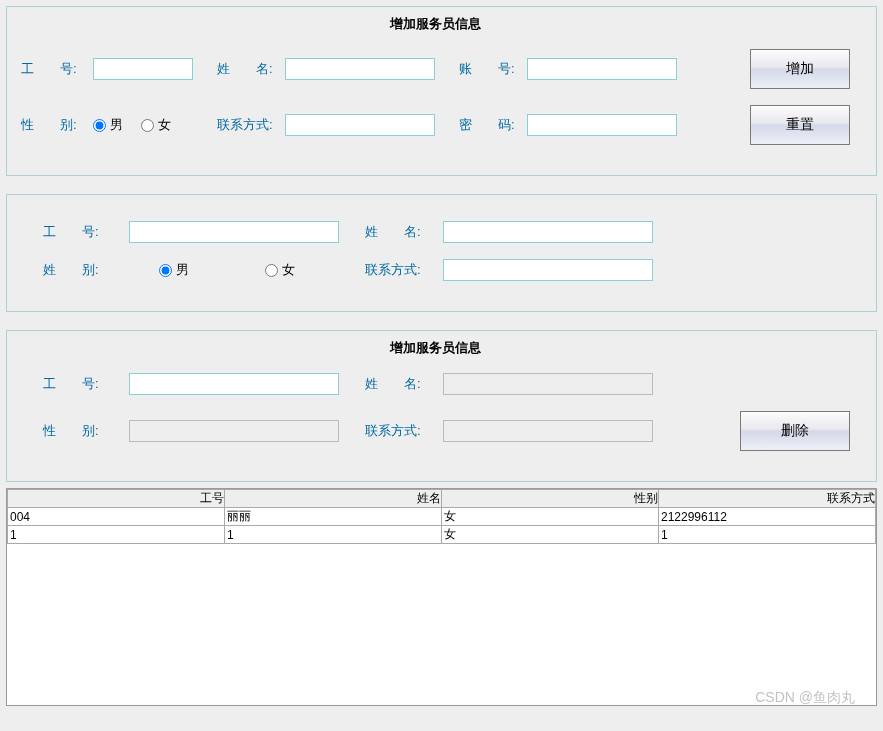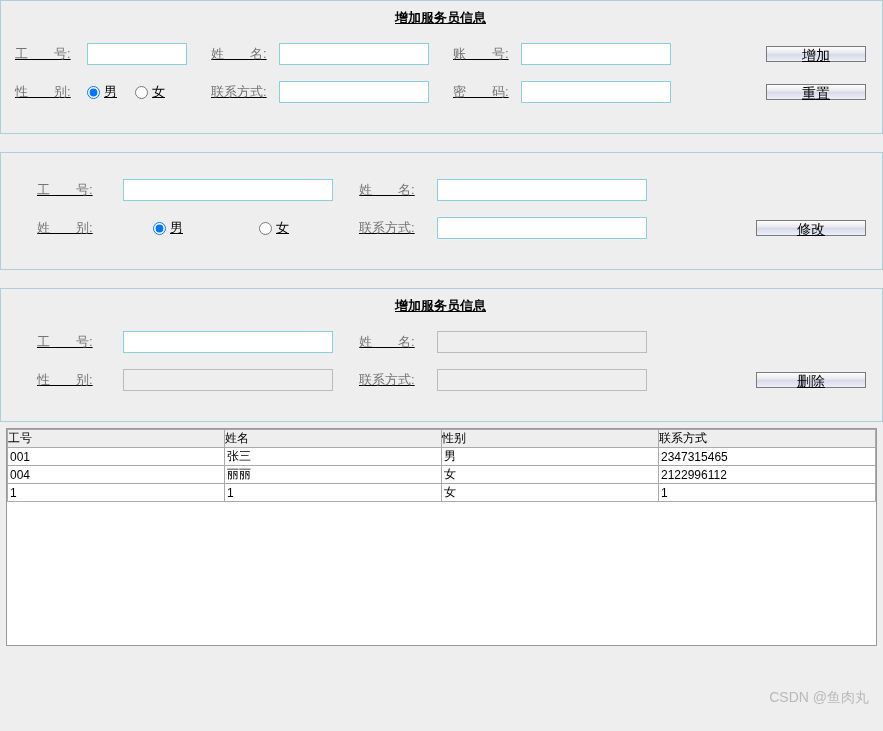--- a/index.html
+++ b/index.html
@@ -7,40 +7,40 @@
       font-family: "Microsoft YaHei", SimSun, sans-serif;
       font-size: 13px;
       background: #eeeeee;
       width: 883px;
       height: 731px;
       padding: 0;
       position: relative;
     }
     .panel {
       border: 1px solid #b0d0d8;
-      padding: 10px 16px 14px 14px;
-      background: #eeeeee;
-      text-decoration: underline;
+      margin: 6px;
+      padding: 10px 26px 14px 14px;
+      background: #eeeeee;
     }
     .panel-title {
       text-align: center;
       font-weight: bold;
       font-size: 13px;
       margin-bottom: 10px;
       margin-top: -2px;
     }
     .row {
       display: flex;
       align-items: center;
       margin: 16px 0;
     }
     .label {
       display: inline-flex;
       justify-content: space-between;
-      color: #737373;
+      color: #0369a1;
       letter-spacing: 0;
       white-space: nowrap;
     }
     .label-wide { width: 72px; }
     .label-med { width: 68px; }
     input.txt {
       border: 1px solid #89d0d8;
       background: #fff;
       height: 22px;
       padding: 2px 4px;
@@ -53,21 +53,21 @@
       padding: 2px 4px;
     }
     input[type=radio] {
       margin-right: 4px;
       vertical-align: middle;
     }
     .radio-group { display: inline-flex; align-items: center; gap: 18px; }
     .radio-item { display: inline-flex; align-items: center; }
     .btn {
       width: 100px;
-      height: 16px;
+      height: 40px;
       border: 1px solid #7a7a7a;
       background: linear-gradient(to bottom, #fdfdfd 0%, #e8e8ee 45%, #d4d8e8 50%, #eef0f8 100%);
       font-size: 14px;
       cursor: pointer;
       font-family: inherit;
     }
     .spacer { flex: 0 0 auto; }
 
     
     .table-wrap {
@@ -78,41 +78,41 @@
       overflow: auto;
       position: relative;
     }
     table { border-collapse: collapse; width: 100%; table-layout: fixed; }
     th {
       background: #eeeeee;
       border: 1px solid #aaa;
       font-weight: normal;
       font-size: 12px;
       height: 18px;
-      text-align: left;
+      text-align: right;
     }
     td {
       border: 1px solid #aaa;
       font-size: 12px;
       height: 17px;
       padding: 0 2px;
       overflow: hidden;
       white-space: nowrap;
       background: #fff;
     }
     .hscroll {
       margin: 0 6px 4px 6px;
       height: 16px;
       overflow-x: scroll;
       overflow-y: hidden;
     }
     .hscroll-inner { width: 900px; height: 1px; }
     .watermark {
       position: absolute;
-      right: 14px;
+      right: 28px;
       bottom: 24px;
       color: rgba(120,120,120,0.45);
       font-size: 14px;
       pointer-events: none;
     }
   </style>
 </head>
 <body>
 
 <div class="panel">
@@ -176,21 +176,20 @@
       <span class="radio-item">
           <input type="radio" name="editg" style="">
           <span>女</span>
         </span>
     </span>
     <span class="spacer" style="width:26px"></span>
     <span class="label label-med">联系方式:</span>
     <span style="width:10px"></span>
     <input class="txt" style="width: 210px;" value="">
     <span style="flex:1"></span>
-    <button class="btn" style="width:110px">修改</button>
   </div>
 </div>
 
 <div class="panel" style="margin-top:18px">
   <div class="panel-title">增加服务员信息</div>
   <div class="row">
     <span style="width:22px"></span>
     <span class="label label-wide">工　　号:</span>
     <span style="width:14px"></span>
     <input class="txt" style="width: 210px;" value="">
@@ -217,26 +216,20 @@
   <table>
     <thead>
       <tr>
         <th>工号</th>
         <th>姓名</th>
         <th>性别</th>
         <th>联系方式</th>
       </tr>
     </thead>
     <tbody id="tbody">
-        <tr>
-          <td>001</td>
-          <td>张三</td>
-          <td>男</td>
-          <td>2347315465</td>
-        </tr>
         <tr>
           <td>004</td>
           <td>丽丽</td>
           <td>女</td>
           <td>2122996112</td>
         </tr>
         <tr>
           <td>1</td>
           <td>1</td>
           <td>女</td>

